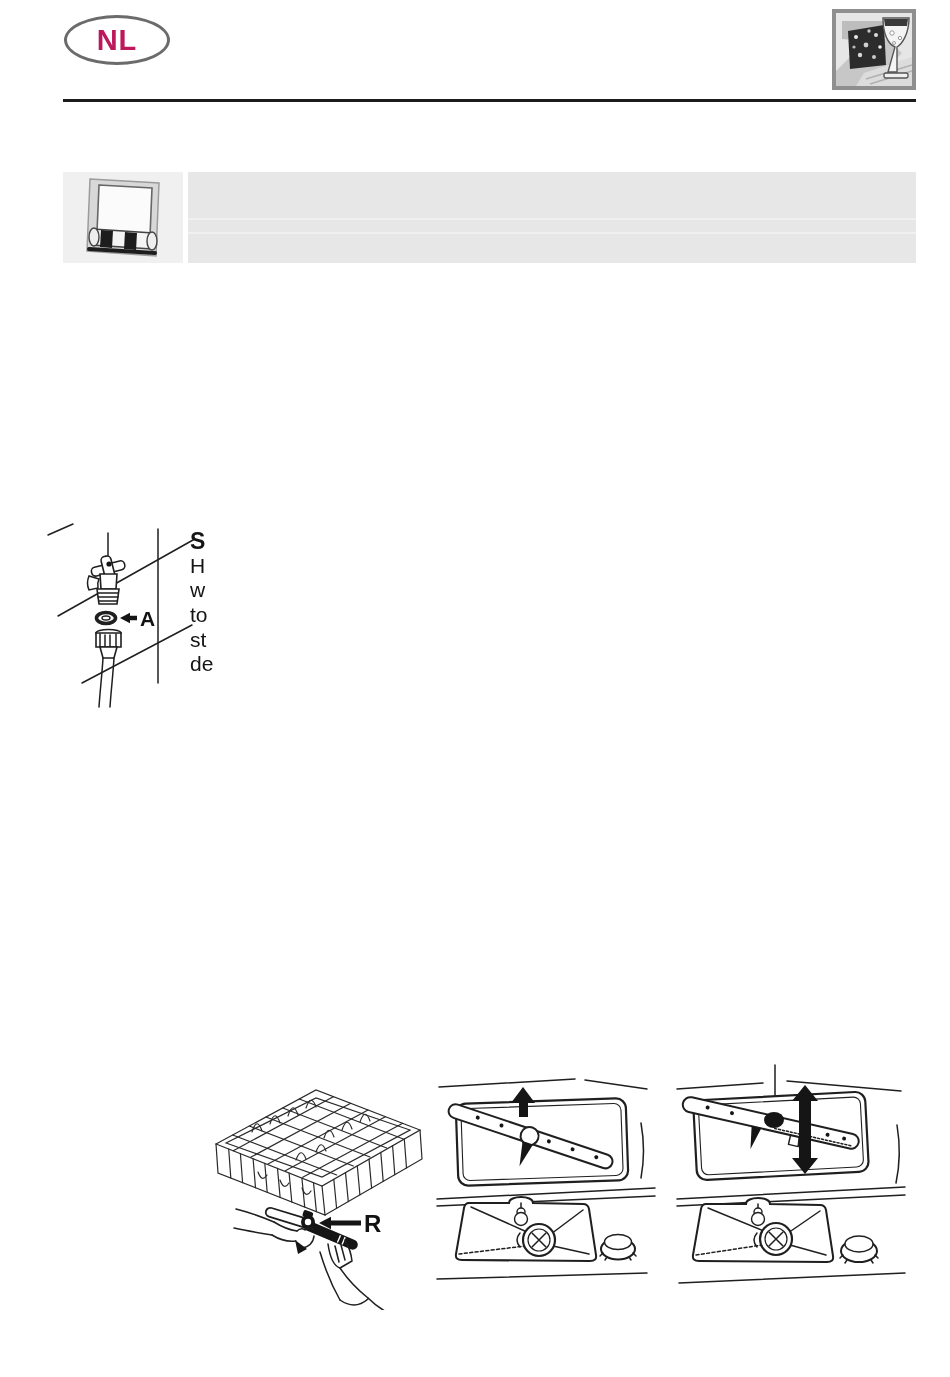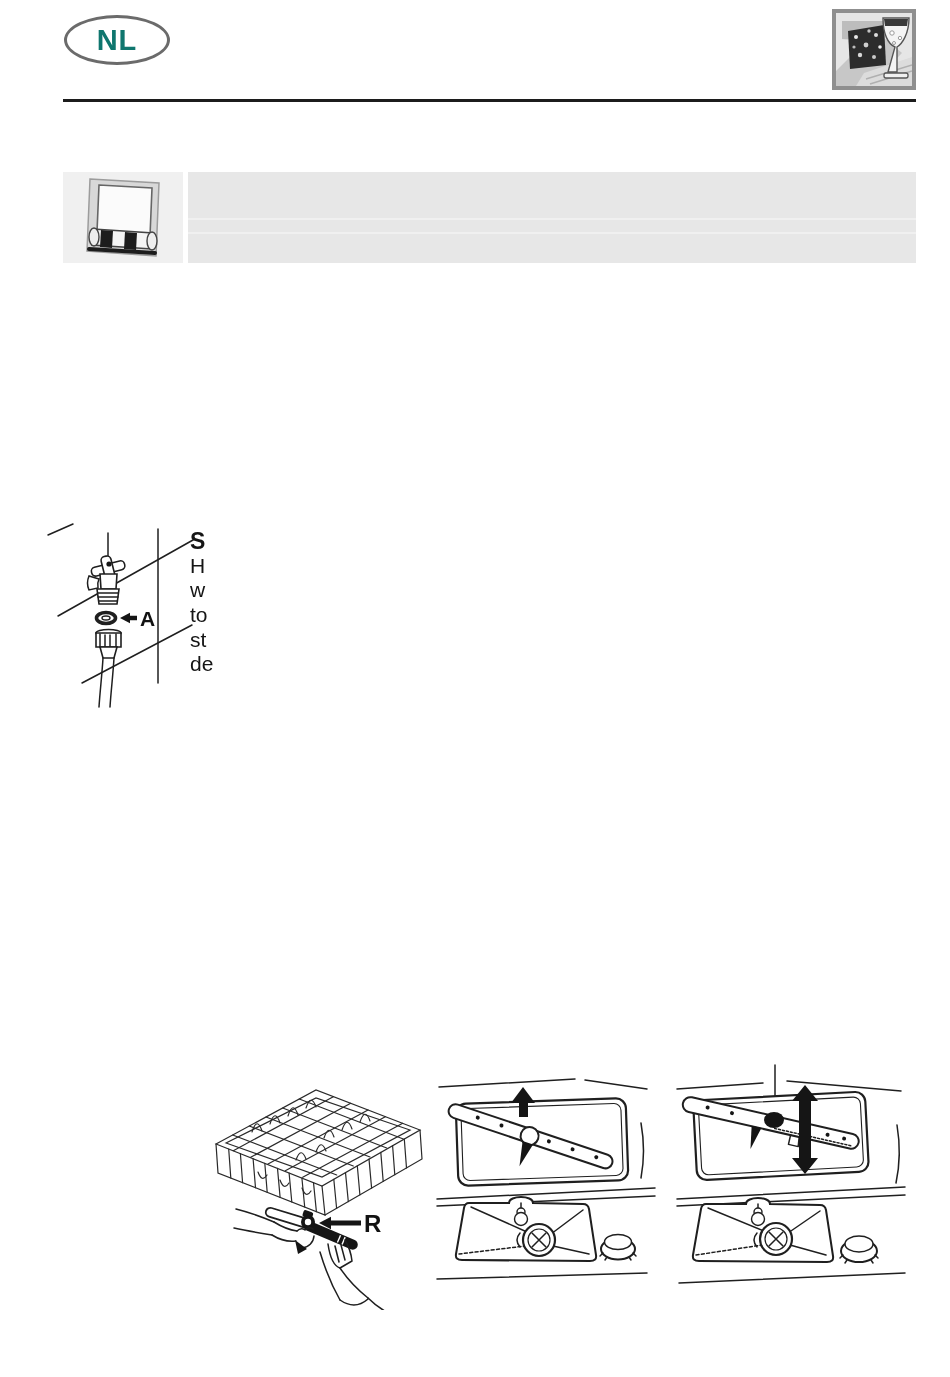--- a/index.html
+++ b/index.html
@@ -3,21 +3,21 @@
 <meta charset="utf-8">
 <style>
   html,body{margin:0;padding:0;background:#ffffff;}
   .page{position:relative;width:950px;height:1377px;background:#ffffff;overflow:hidden;
         font-family:"Liberation Sans","DejaVu Sans",sans-serif;}
   .abs{position:absolute;}
 
   
   .nl-badge{left:64px;top:15px;width:100px;height:44px;border:3px solid #6b6b6b;border-radius:50%;
             display:flex;align-items:center;justify-content:center;
-            font-size:29px;font-weight:700;color:#0f766e;letter-spacing:1px;}
+            font-size:29px;font-weight:700;color:#be185d;letter-spacing:1px;}
   .header-icon-box{left:832px;top:9px;width:84px;height:81px;border:4px solid #8f8f8f;
                    box-sizing:border-box;background:#e9e9e9;}
   .header-rule{left:63px;top:99px;width:853px;height:3px;background:#1c1c1c;}
 
   
   .banner-icon-box{left:63px;top:172px;width:120px;height:91px;background:#f0f0f0;}
   .banner-text-box{left:188px;top:172px;width:728px;height:91px;background:#e7e7e7;}
   .banner-stripe{position:absolute;left:0;width:100%;height:2px;background:#f0f0f0;}
 
   

